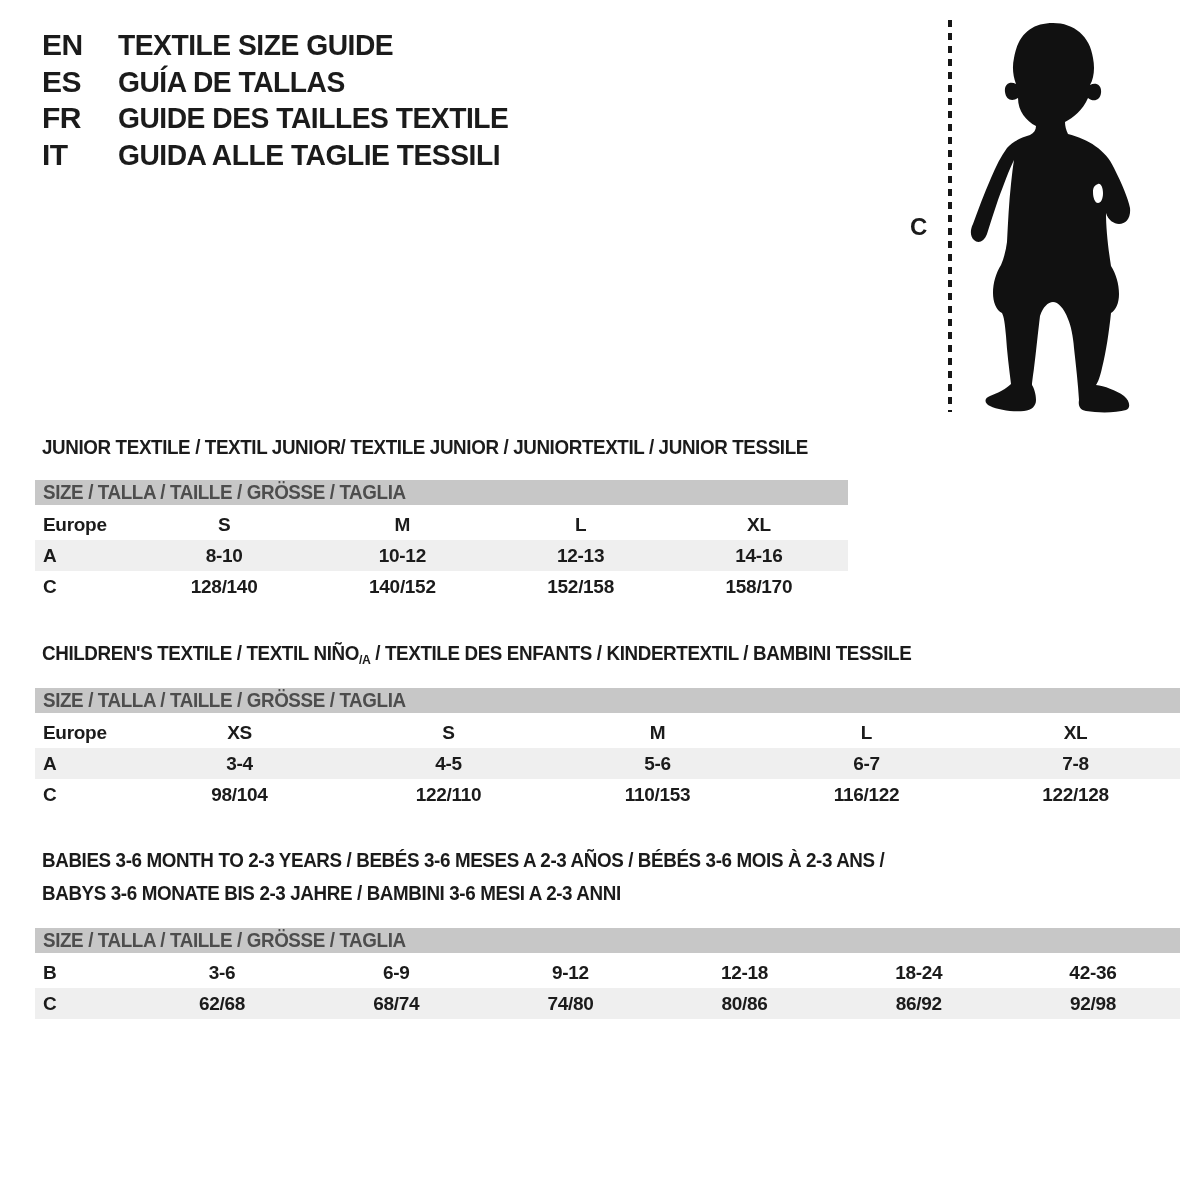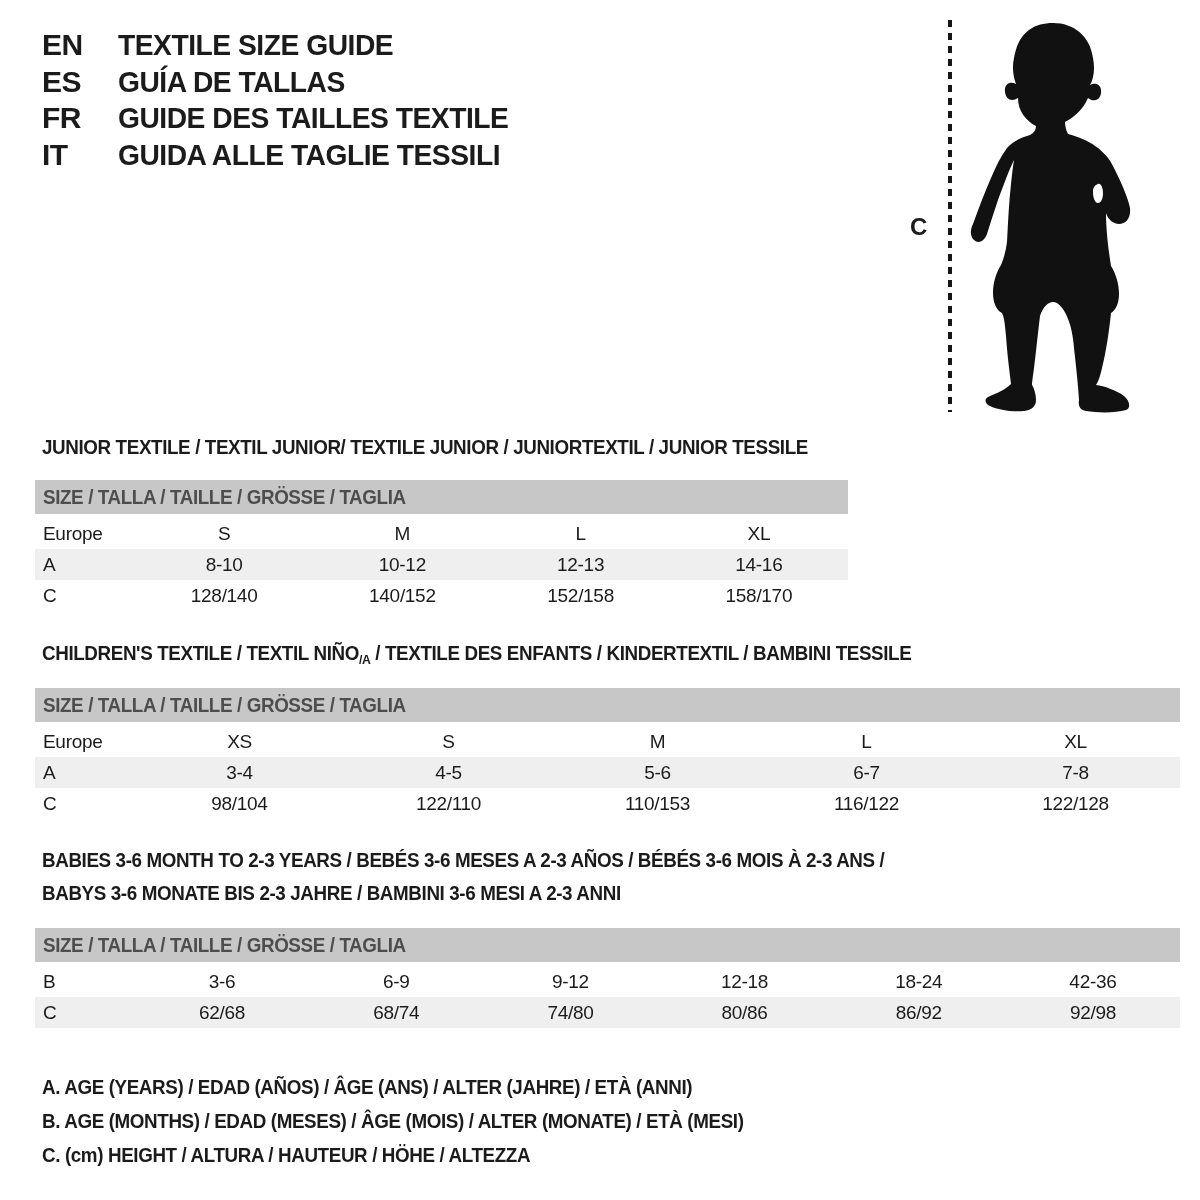--- a/index.html
+++ b/index.html
@@ -31,26 +31,26 @@
   .section-title{
     position:absolute;left:42px;font-size:20px;font-weight:700;
     letter-spacing:-0.4px;white-space:nowrap;
     transform:scaleX(0.94);transform-origin:0 50%;
   }
   .subsm{font-size:13px;vertical-align:-4px;}
 
   
   .tbl{position:absolute;left:35px;}
   .size-bar{
-    height:34px;background:#c7c7c7;color:#4d4d4d;
+    height:25px;background:#c7c7c7;color:#4d4d4d;
     font-size:20px;font-weight:700;letter-spacing:-0.4px;
     display:flex;align-items:center;padding-left:8px;box-sizing:border-box;
     margin-bottom:4px;white-space:nowrap;
   }
-  .trow{display:grid;align-items:center;height:31px;font-size:19px;font-weight:400;letter-spacing:-0.3px;}
+  .trow{display:grid;align-items:center;height:31px;font-size:19px;font-weight:700;letter-spacing:-0.3px;}
   .cols4{grid-template-columns:100px repeat(4,1fr);}
   .cols5{grid-template-columns:100px repeat(5,1fr);}
   .cols6{grid-template-columns:100px repeat(6,1fr);}
   .stripe{background:#efefef;}
   .rlabel{padding-left:8px;}
   .val{text-align:center;}
 
   
   .footnotes{position:absolute;left:42px;top:1070px;}
   .fline{
@@ -233,19 +233,14 @@
       <span class="rlabel">C</span>
       <span class="val">62/68</span>
       <span class="val">68/74</span>
       <span class="val">74/80</span>
       <span class="val">80/86</span>
       <span class="val">86/92</span>
       <span class="val">92/98</span>
     </div>
   </div>
 
-  <div class="footnotes">
-    <div class="fline">A. AGE (YEARS) / EDAD (AÑOS) / ÂGE (ANS) / ALTER (JAHRE) / ETÀ (ANNI)</div>
-    <div class="fline">B. AGE (MONTHS) / EDAD (MESES) / ÂGE (MOIS) / ALTER (MONATE) / ETÀ (MESI)</div>
-    <div class="fline">C. (cm) HEIGHT / ALTURA / HAUTEUR / HÖHE / ALTEZZA</div>
-  </div>
 
 </div>
 
 </body></html>

